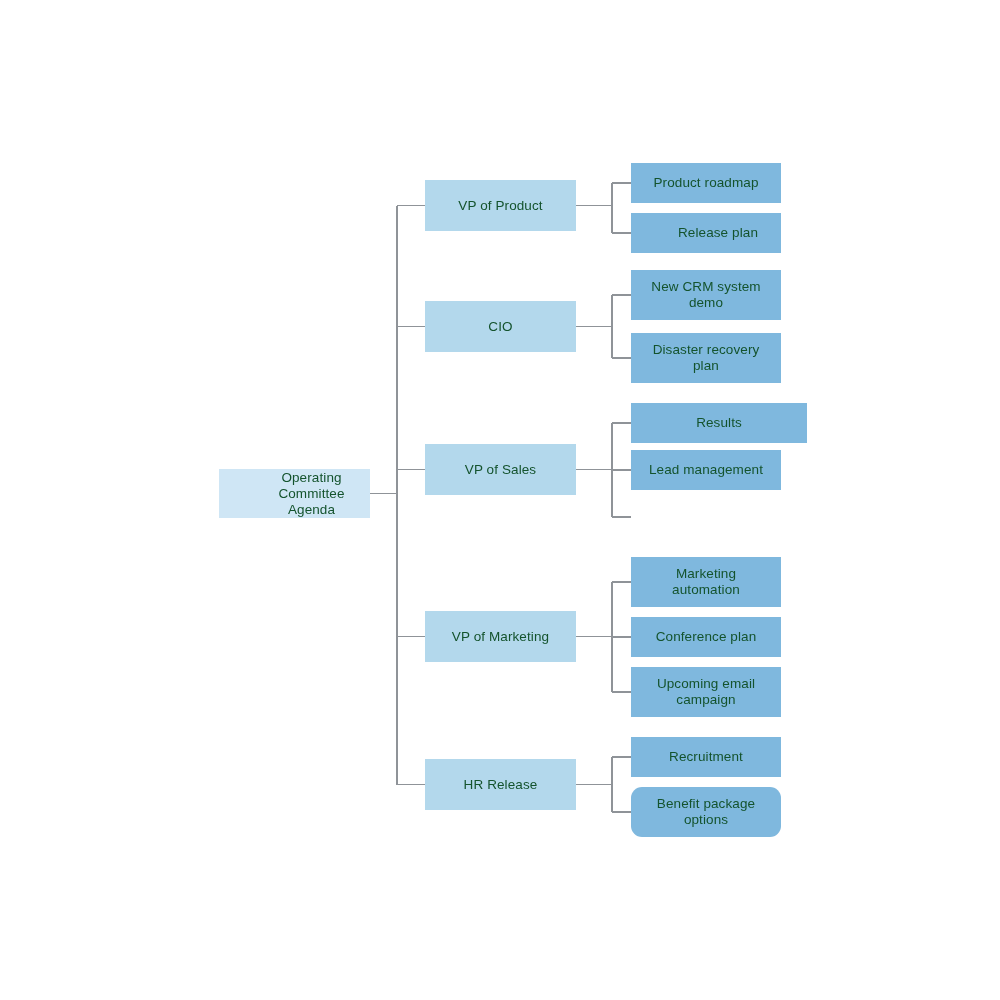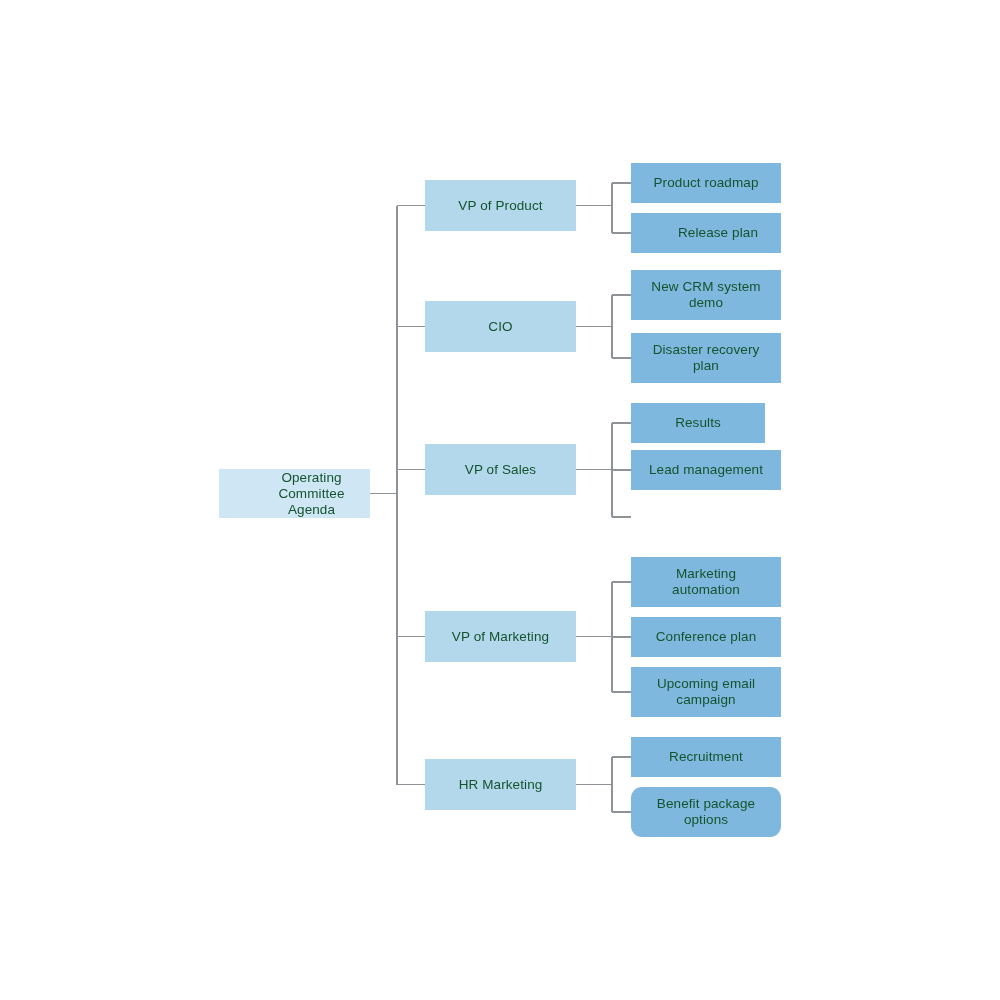--- a/index.html
+++ b/index.html
@@ -89,27 +89,27 @@
     </svg>
 <div class="node level2" style="left: 425px; top: 180px; width: 151px; height: 51px;">VP of Product</div>
     <div class="node leaf" style="left: 631px; top: 163px; width: 150px; height: 40px;">Product roadmap</div>
     <div class="node leaf" style="left: 631px; top: 213px; width: 150px; height: 40px; padding-left: 30px;">Release plan</div>
     <div class="node level2" style="left: 425px; top: 301px; width: 151px; height: 51px;">CIO</div>
     <div class="node leaf" style="left: 631px; top: 270px; width: 150px; height: 50px;">New CRM system
 demo</div>
     <div class="node leaf" style="left: 631px; top: 333px; width: 150px; height: 50px;">Disaster recovery
 plan</div>
     <div class="node level2" style="left: 425px; top: 444px; width: 151px; height: 51px;">VP of Sales</div>
-    <div class="node leaf" style="left: 631px; top: 403px; width: 134px; height: 40px; text-align: center;">Results</div>
+    <div class="node leaf" style="left: 631px; top: 403px; width: 176px; height: 40px; text-align: center;">Results</div>
     <div class="node leaf" style="left: 631px; top: 450px; width: 150px; height: 40px;">Lead management</div>
     <div class="node level2" style="left: 425px; top: 611px; width: 151px; height: 51px;">VP of Marketing</div>
     <div class="node leaf" style="left: 631px; top: 557px; width: 150px; height: 50px;">Marketing
 automation</div>
     <div class="node leaf" style="left: 631px; top: 617px; width: 150px; height: 40px;">Conference plan</div>
     <div class="node leaf" style="left: 631px; top: 667px; width: 150px; height: 50px;">Upcoming email
 campaign</div>
-    <div class="node level2" style="left: 425px; top: 759px; width: 151px; height: 51px;">HR Marketing</div>
+    <div class="node level2" style="left: 425px; top: 759px; width: 151px; height: 51px;">HR Release</div>
     <div class="node leaf" style="left: 631px; top: 737px; width: 150px; height: 40px; text-align: right;">Recruitment</div>
     <div class="node leaf" style="left: 631px; top: 787px; width: 150px; height: 50px; border-radius: 11px;">Benefit package
 options</div>
     <div class="node root" style="left: 219px; top: 469px; width: 151px; height: 49px; padding-left: 40px;">Operating
 Committee Agenda</div>
   </div>
 
 </body></html>

